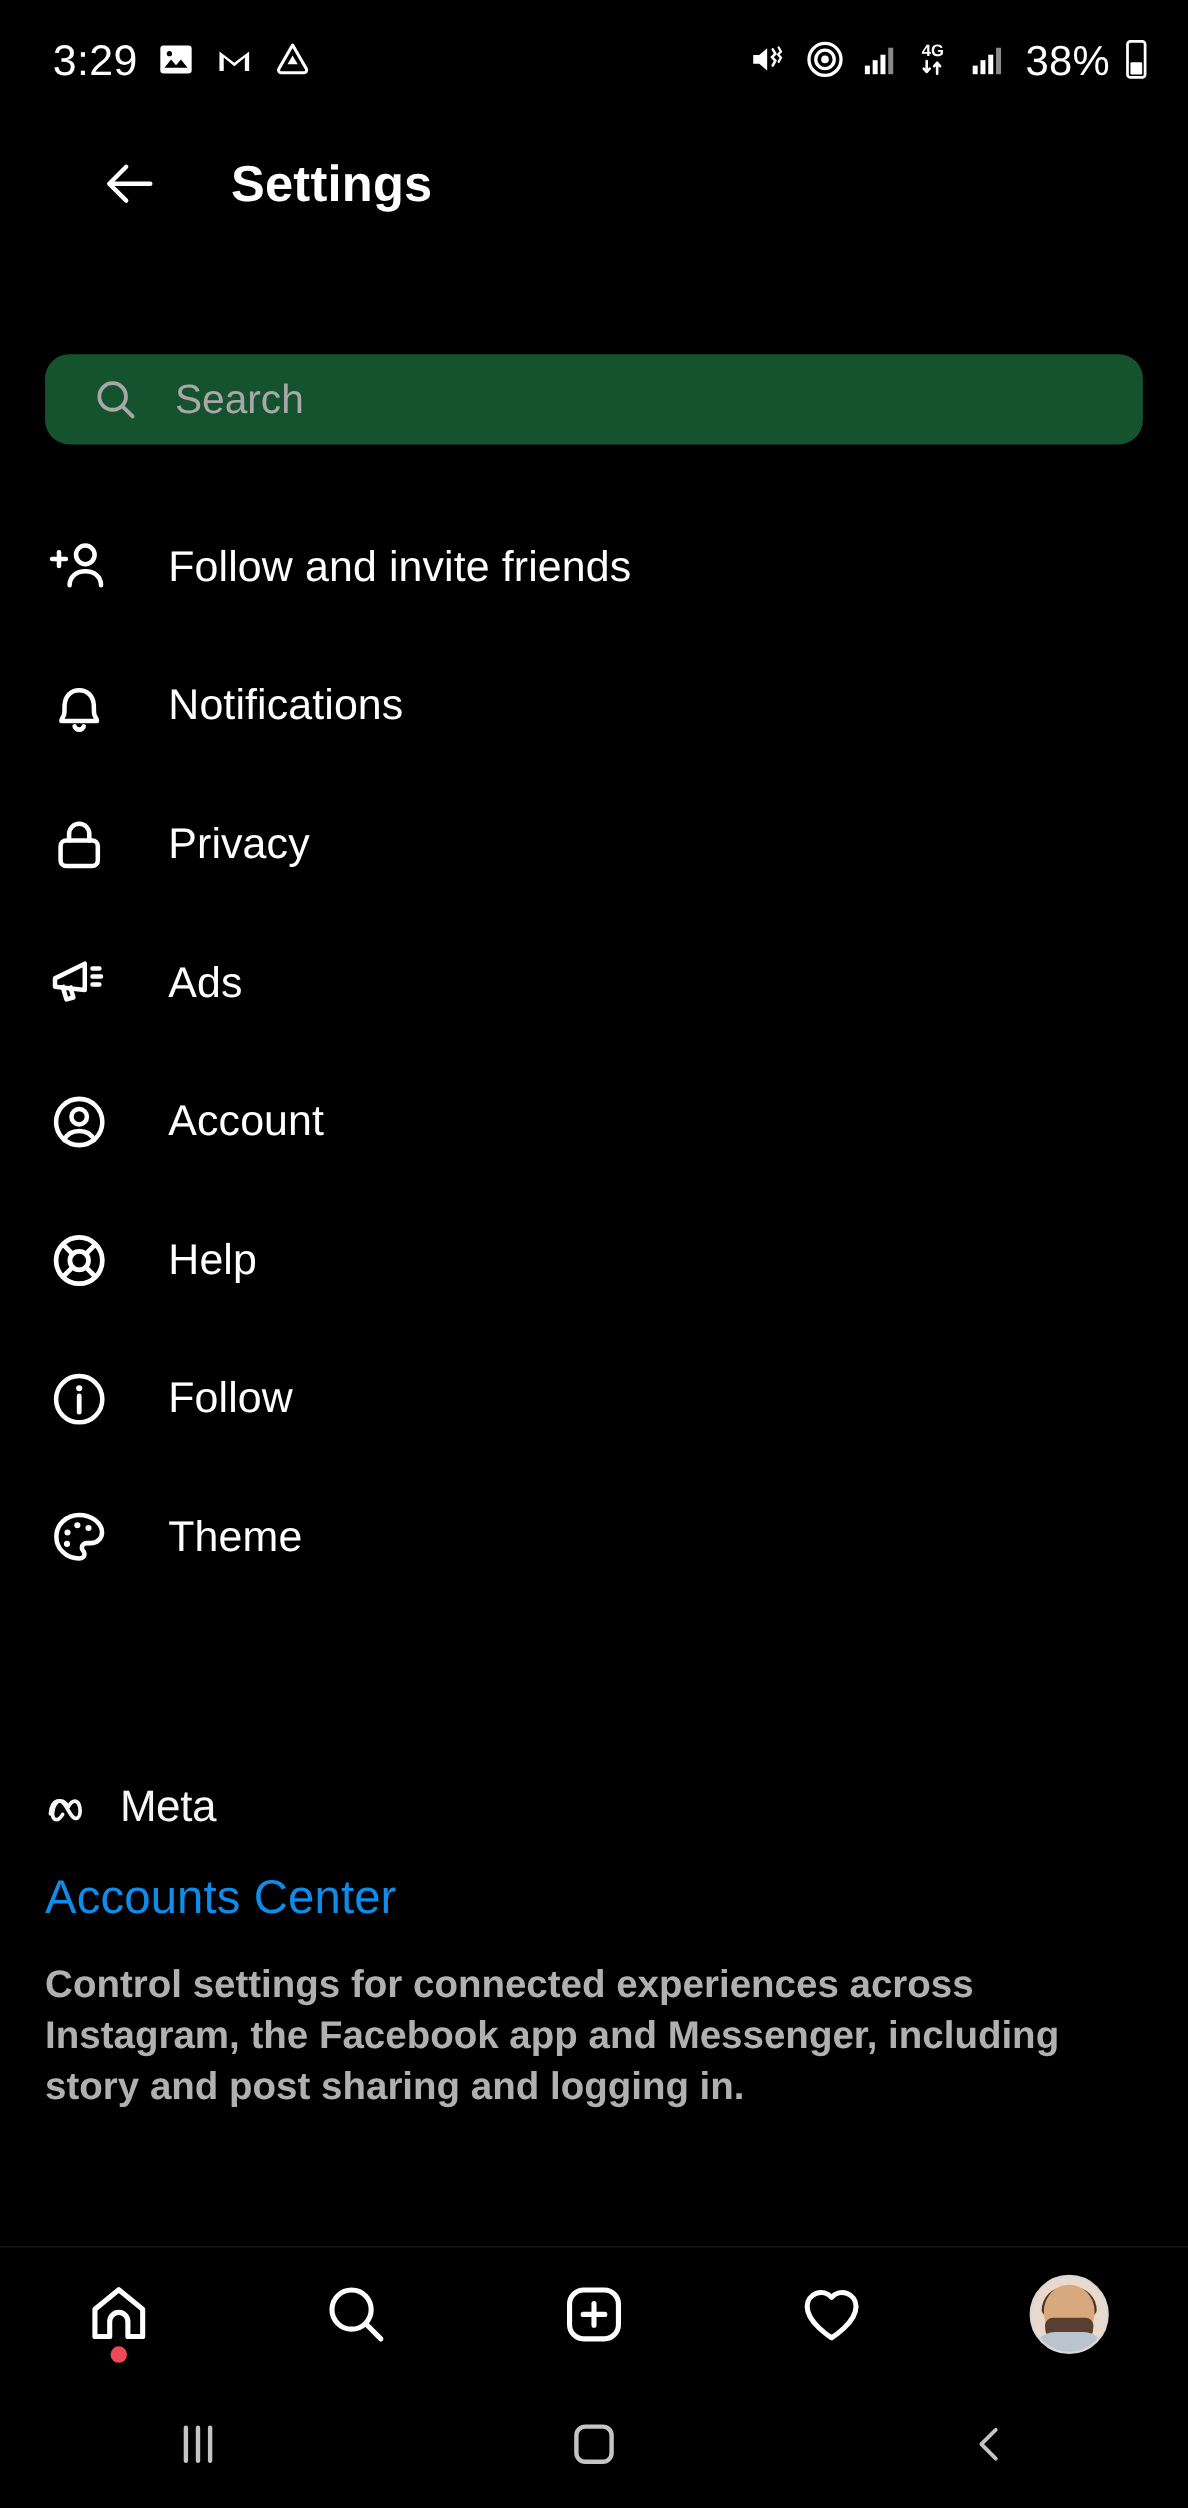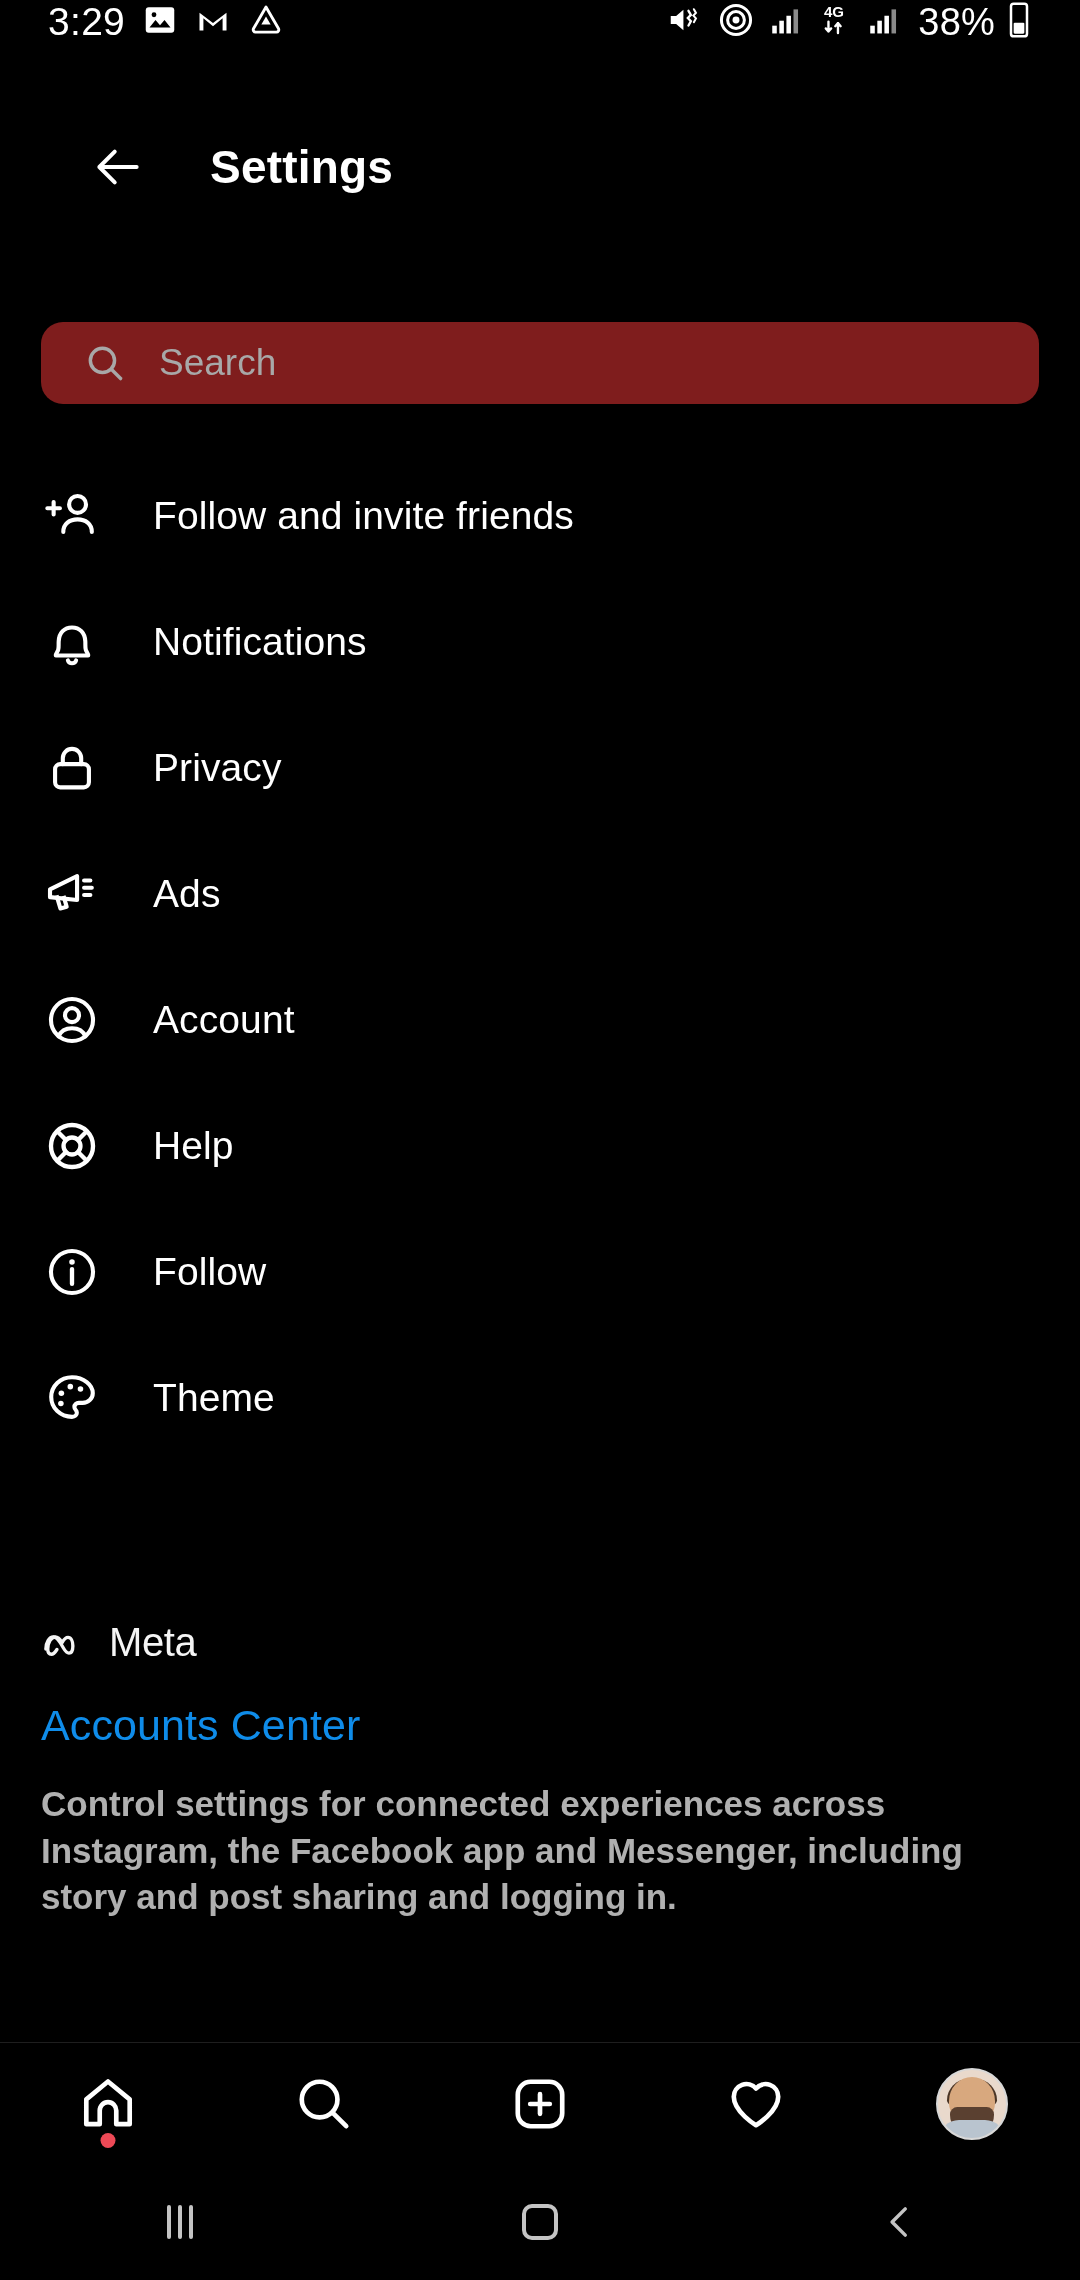--- a/index.html
+++ b/index.html
@@ -7,22 +7,22 @@
     width:1080px; height:2280px;
     background:#000;
     font-family:"Liberation Sans", sans-serif;
     overflow:hidden;
   }
   body { position:relative; }
 
   
   .statusbar{
     position:absolute; top:0; left:0; width:1080px; height:112px;
-    display:flex; align-items:flex-start; justify-content:space-between;
-    padding:0 50px 0 48px;
+    display:flex; align-items:center; justify-content:space-between;
+    padding:0 36px 0 48px;
   }
   .sb-left{ display:flex; align-items:center; gap:17px; }
   .sb-time{ color:#fff; font-size:39px; letter-spacing:.3px; }
   .sb-right{ display:flex; align-items:center; gap:13px; }
   .sb-batt-text{ color:#fff; font-size:38px; letter-spacing:.2px; margin-left:5px;}
   .ic{ display:block;text-decoration:underline; }
 
   
   .header{
     position:absolute; top:112px; left:0; width:1080px; height:110px;
@@ -37,21 +37,21 @@
     margin-left:44px;
   }
 
   
   .search-wrap{
     position:absolute; top:322px; left:41px;
     width:998px; height:82px;
   }
   .search-box{
     width:100%; height:100%;
-    background:#7f1d1d; border-radius:22px;
+    background:#14532d; border-radius:22px;
     display:flex; align-items:center; padding-left:42px; gap:32px;
   }
   .search-placeholder{ color:#a8a8a8; font-size:37px; }
 
   
   .menu{
     position:absolute; top:453px; left:0; width:1080px;text-decoration:underline;
   }
   .menu-item{
     height:126px; display:flex; align-items:center;

